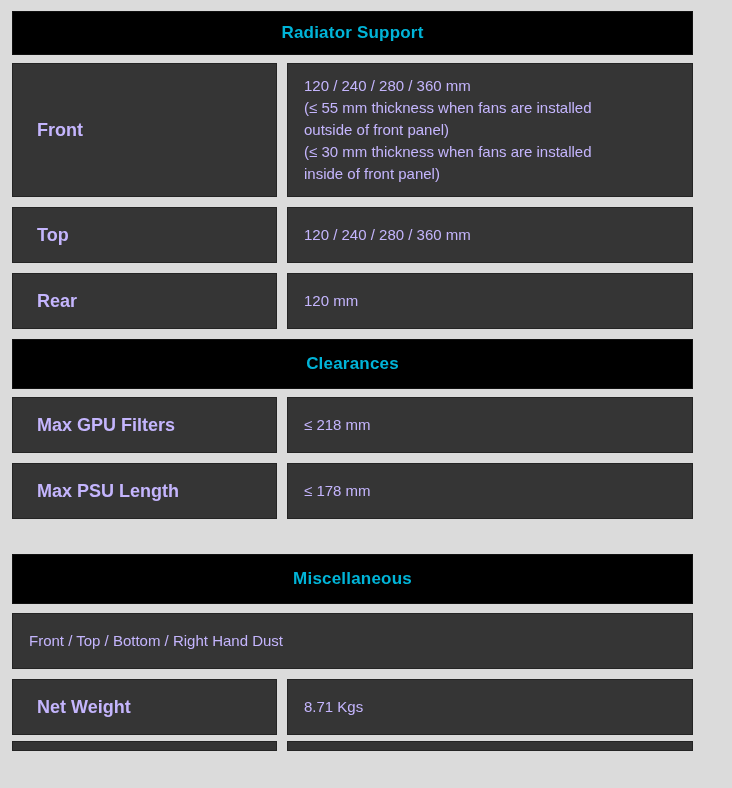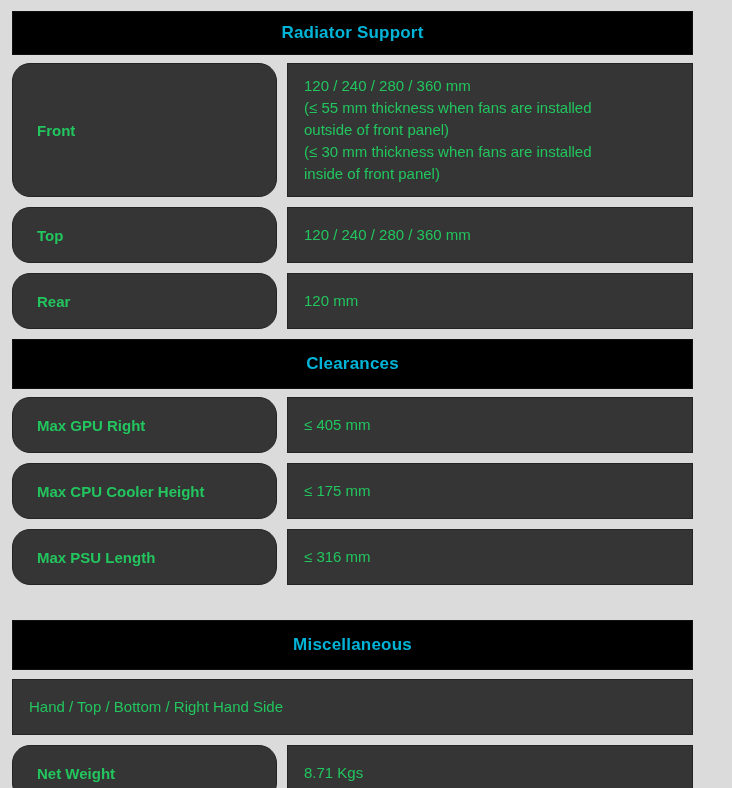--- a/index.html
+++ b/index.html
@@ -39,31 +39,30 @@
     display: flex;
     gap: 10px;
     margin-bottom: 10px;
   }
   .cell {
     box-sizing: border-box;
     background: #353535;
     border: 1px solid #242424;
     display: flex;
     align-items: center;
-    color: #22c55e;
+    color: #c4b5fd;
     min-height: 56px;
   }
   .cell.label-cell {
     width: 265px;
     flex: none;
     padding-left: 24px;
     padding-right: 10px;
     font-weight: 700;
-    font-size: 15px;
-    border-radius: 18px;
+    font-size: 18px;
   }
   .cell.value-cell {
     flex: 1;
     padding-left: 16px;
     padding-right: 14px;
     font-weight: 400;
     font-size: 15px;
     line-height: 22px;
     white-space: pre-line;
   }
@@ -106,40 +105,36 @@
   <div class="row last-of-section">
     <div class="cell label-cell">Rear</div>
     <div class="cell value-cell">120 mm</div>
   </div>
 
   <div class="section-header tall">
     <span class="section-title">Clearances</span>
   </div>
 
   <div class="row">
-    <div class="cell label-cell">Max GPU Right</div>
-    <div class="cell value-cell">≤ 405 mm</div>
+    <div class="cell label-cell">Max GPU Filters</div>
+    <div class="cell value-cell">≤ 218 mm</div>
   </div>
 
-  <div class="row">
-    <div class="cell label-cell">Max CPU Cooler Height</div>
-    <div class="cell value-cell">≤ 175 mm</div>
-  </div>
 
   <div class="row last-of-section">
     <div class="cell label-cell">Max PSU Length</div>
-    <div class="cell value-cell">≤ 316 mm</div>
+    <div class="cell value-cell">≤ 178 mm</div>
   </div>
 
   <div class="section-header tall hdr-misc">
     <span class="section-title">Miscellaneous</span>
   </div>
 
   <div class="row">
-    <div class="cell value-cell">Hand / Top / Bottom / Right Hand Side</div>
+    <div class="cell value-cell">Front / Top / Bottom / Right Hand Dust</div>
   </div>
 
   <div class="row net-weight-row">
     <div class="cell label-cell">Net Weight</div>
     <div class="cell value-cell">8.71 Kgs</div>
   </div>
 
   <div class="partial-row">
     <div class="partial-cell left"></div>
     <div class="partial-cell right"></div>

